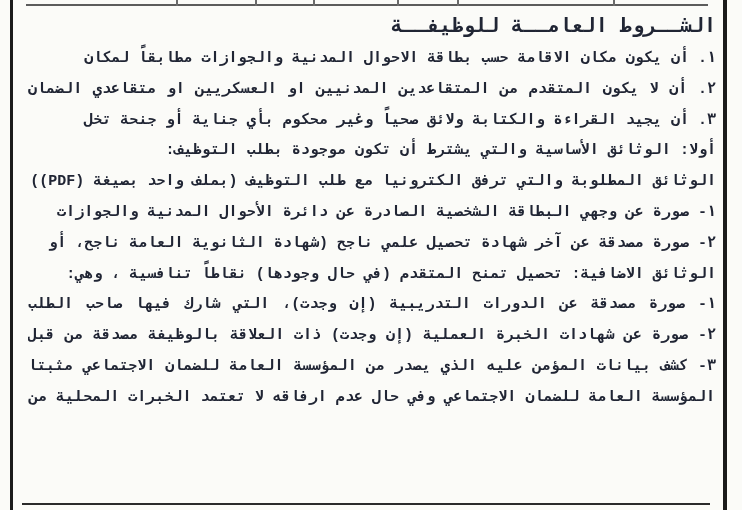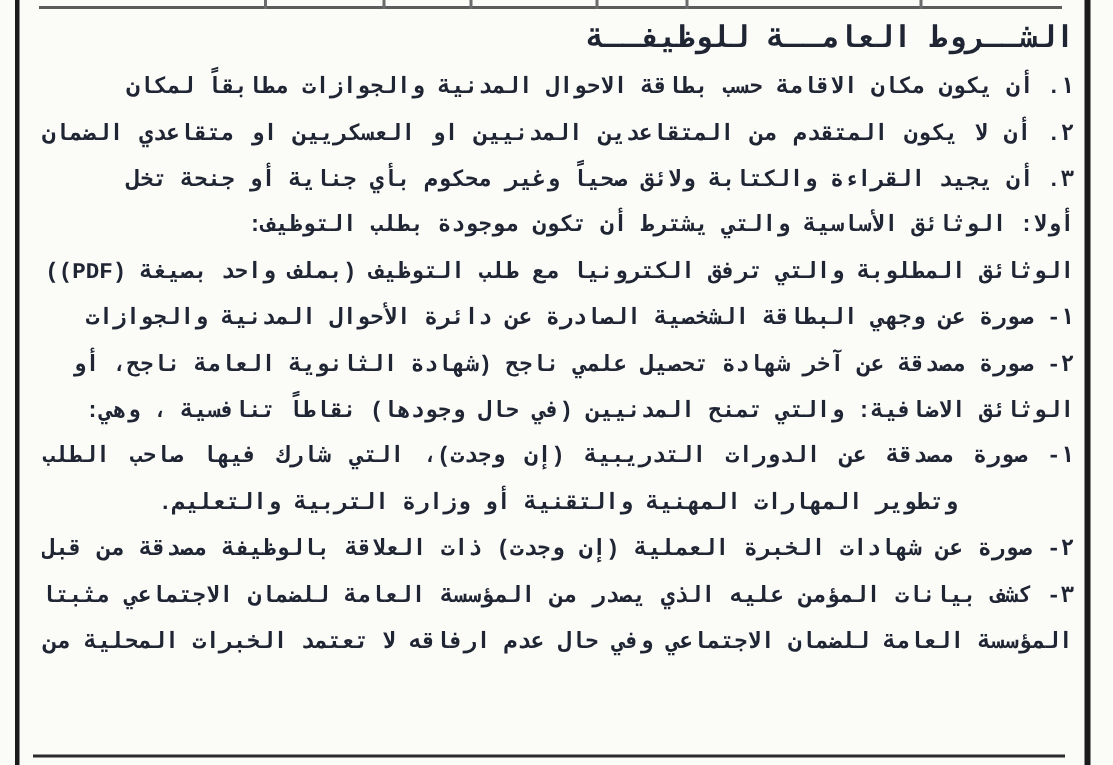--- a/index.html
+++ b/index.html
@@ -69,24 +69,23 @@
     <div class="ln ln-right">٣. أن يجيد القراءة والكتابة ولائق صحياً وغير محكوم بأي جناية أو جنحة تخل بالشرف والآداب العامة .</div>
 
     <div class="ln ln-right">أولا: الوثائق الأساسية والتي يشترط أن تكون موجودة بطلب التوظيف:</div>
 
     <div class="ln ln-right">الوثائق المطلوبة والتي ترفق الكترونيا مع طلب التوظيف (بملف واحد بصيغة (PDF)) :-</div>
 
     <div class="ln ln-right">١- صورة عن وجهي البطاقة الشخصية الصادرة عن دائرة الأحوال المدنية والجوازات على أن تكون سارية المفعول.</div>
 
     <div class="ln ln-right">٢- صورة مصدقة عن آخر شهادة تحصيل علمي ناجح (شهادة الثانوية العامة ناجح، أو آخر شهادة مدرسية ناجح).</div>
 
-    <div class="ln ln-right">الوثائق الاضافية: والتي تمنح المدنيين (في حال وجودها) نقاطاً تنافسية ، وهي:</div>
+    <div class="ln ln-right">الوثائق الاضافية: تحصيل تمنح المتقدم (في حال وجودها) نقاطاً تنافسية ، وهي:</div>
 
     <div class="ln ln-just">١- صورة مصدقة عن الدورات التدريبية (إن وجدت)، التي شارك فيها صاحب الطلب مصدقة من هيئة تنمية</div>
-    <div class="ln ln-center">وتطوير المهارات المهنية والتقنية أو وزارة التربية والتعليم.</div>
 
     <div class="ln ln-just">٢- صورة عن شهادات الخبرة العملية (إن وجدت) ذات العلاقة بالوظيفة مصدقة من قبل وزارة العمل للخبرات</div>
 
     <div class="ln ln-just">٣- كشف بيانات المؤمن عليه الذي يصدر من المؤسسة العامة للضمان الاجتماعي مثبتا فيه ان الخبرة مسجلة في قيود</div>
     <div class="ln ln-center">المؤسسة العامة للضمان الاجتماعي وفي حال عدم ارفاقه لا تعتمد الخبرات المحلية من داخل الاردن .</div>
   </div>
 
   <div class="bottom-rule"></div>
 </div>
 

